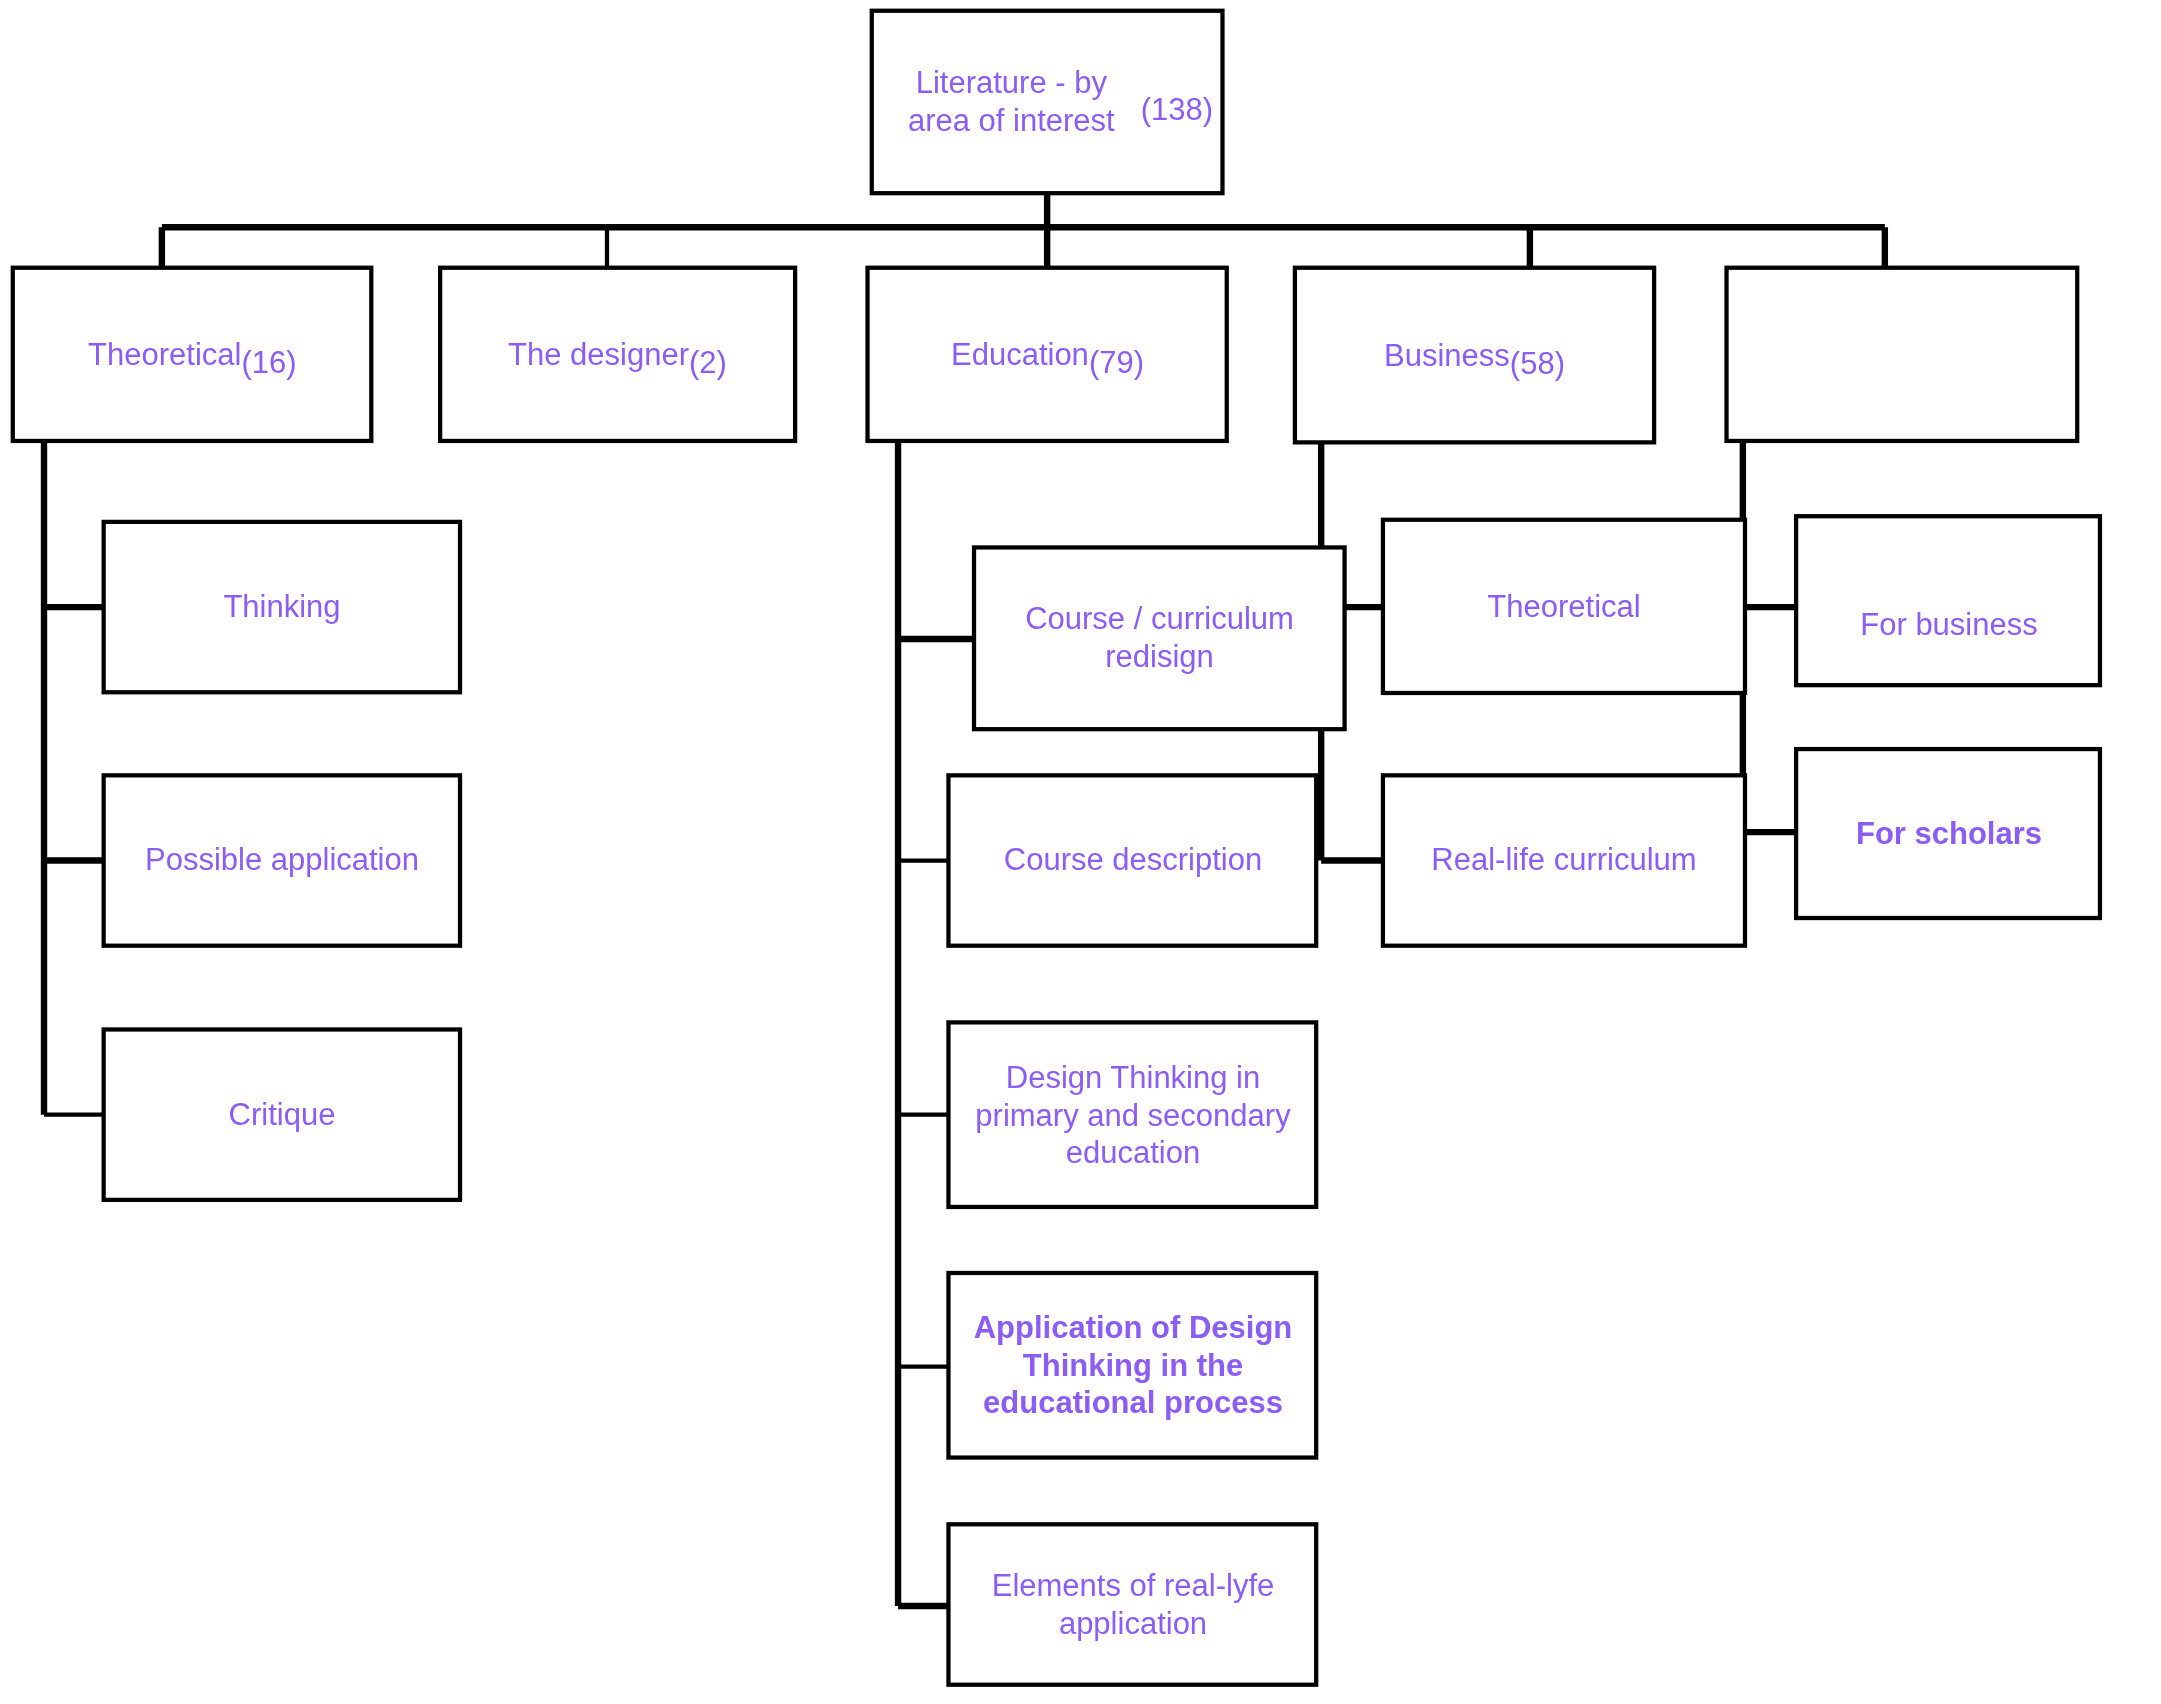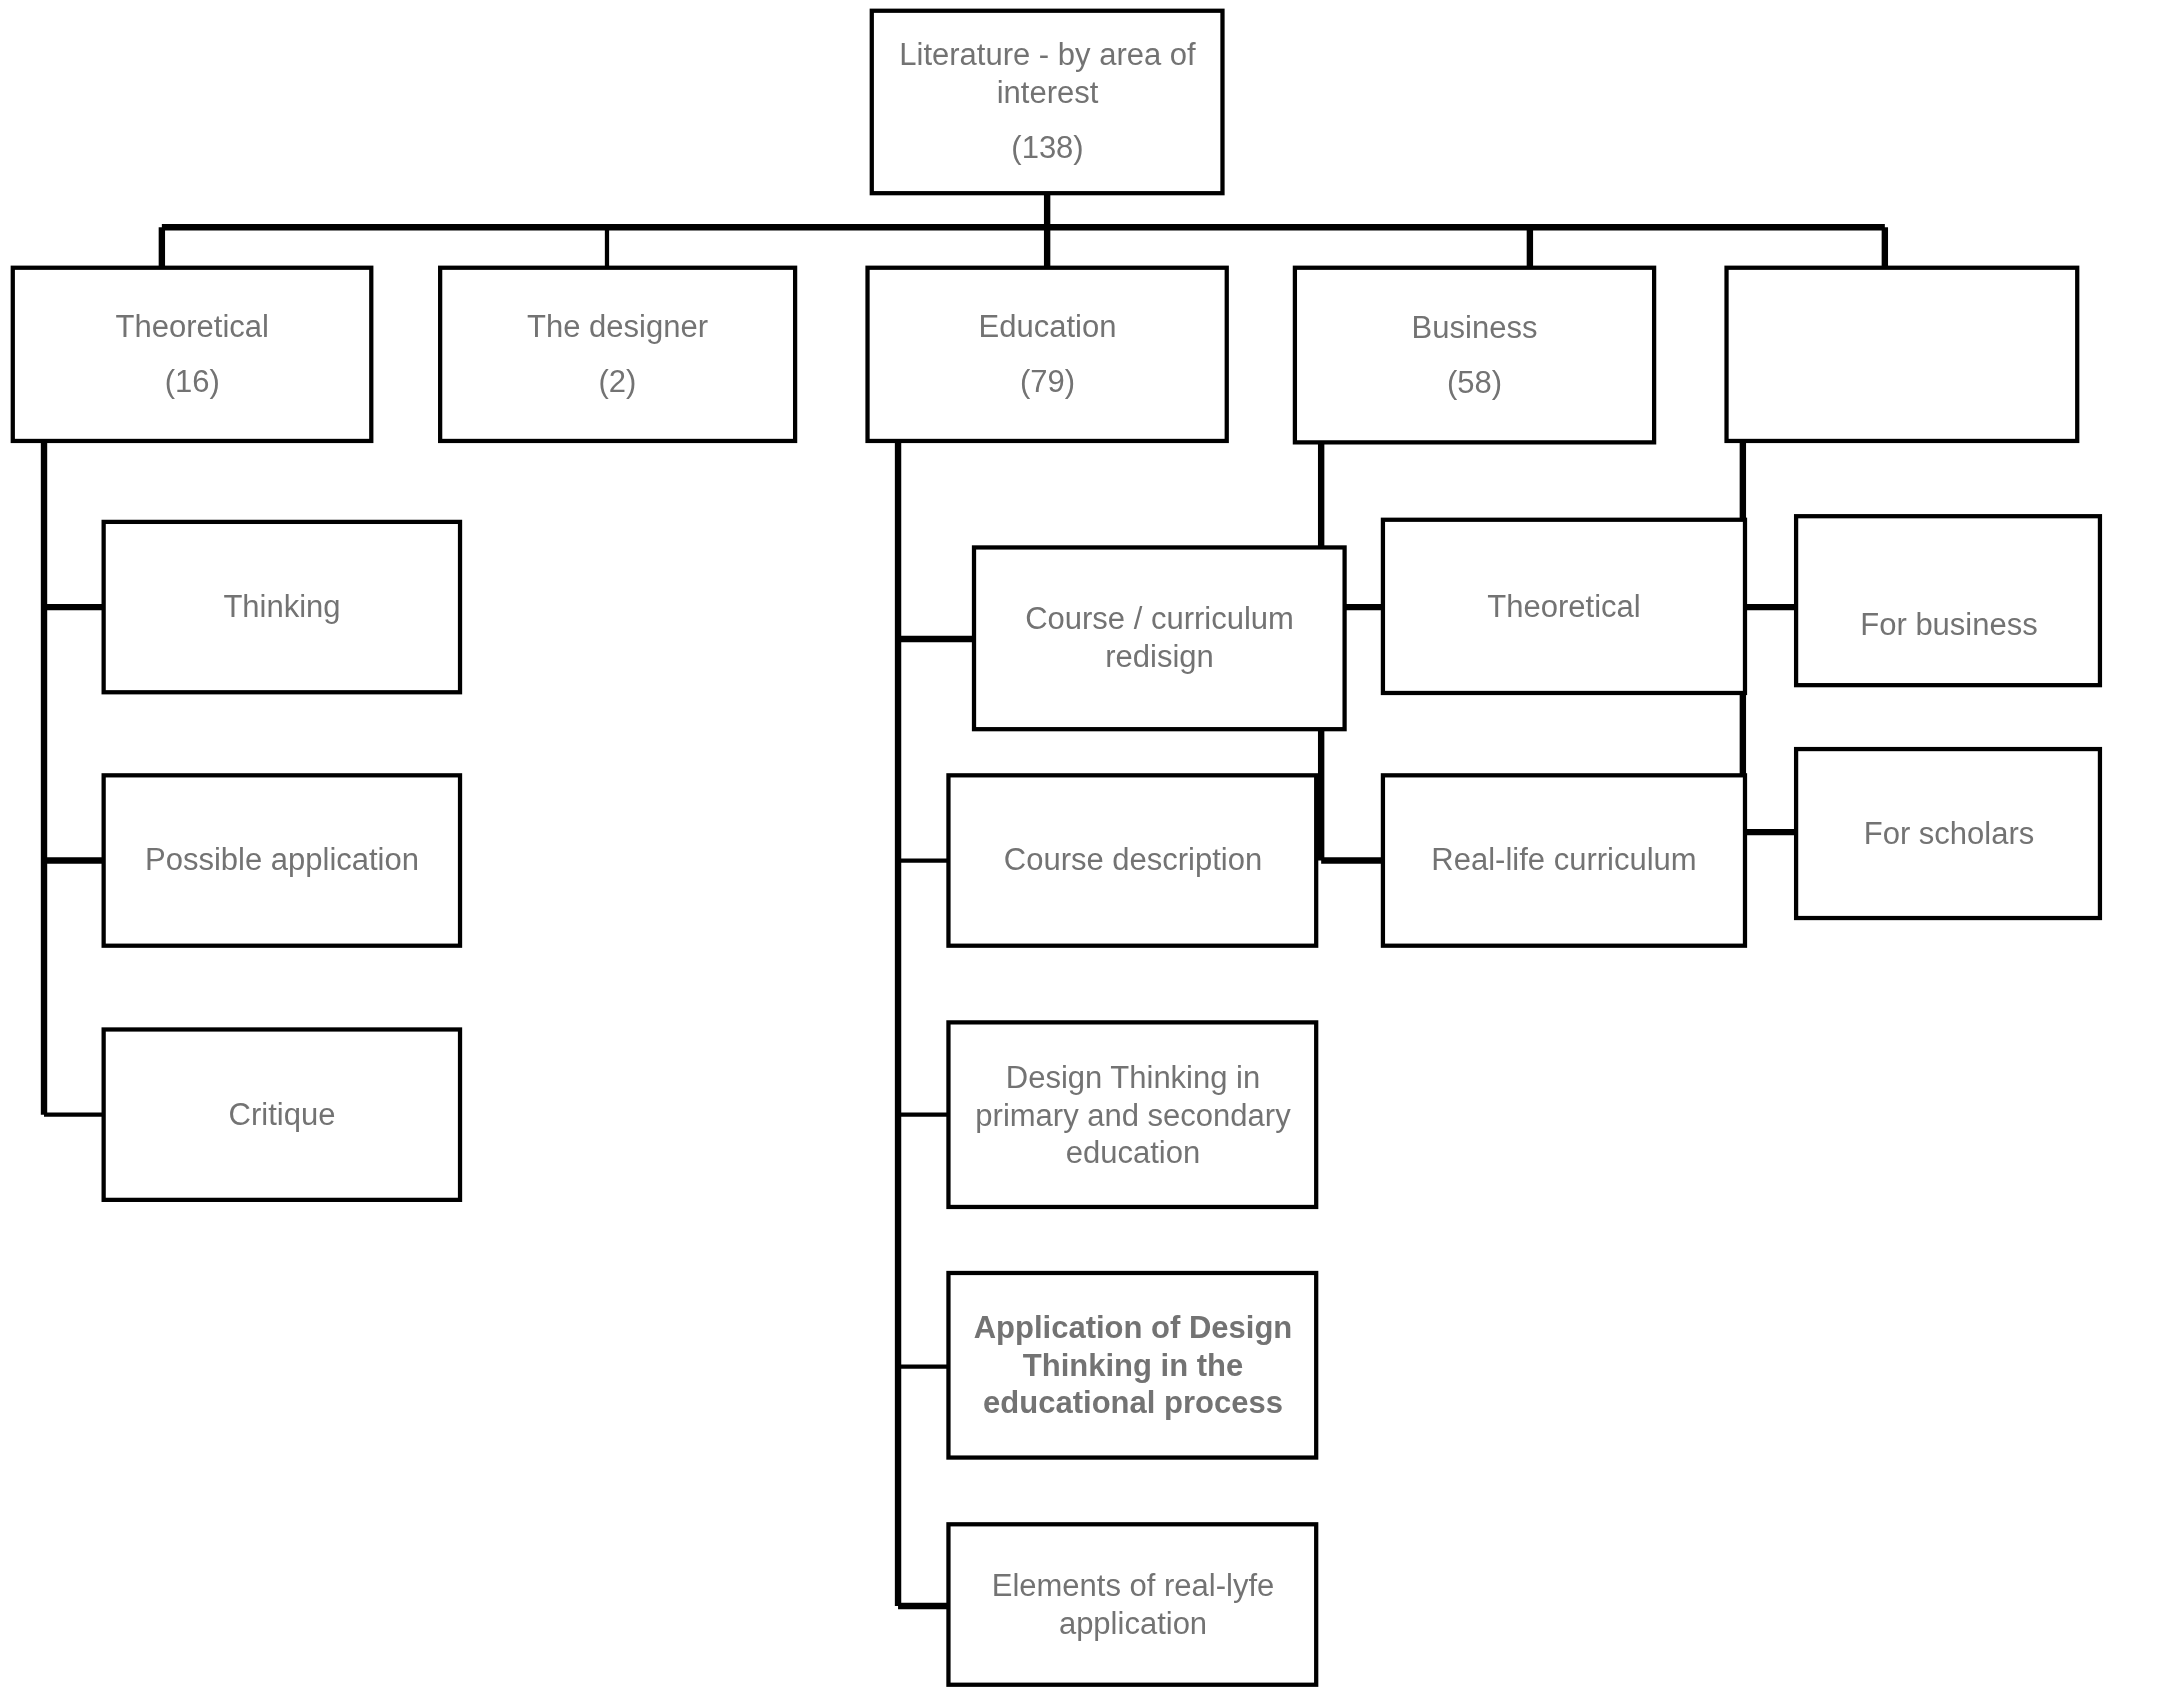--- a/index.html
+++ b/index.html
@@ -32,25 +32,24 @@
     stroke: #000000;
     stroke-width: 6;
     stroke-linecap: butt;
   }
   .connector.thick {
     stroke-width: 9;
   }
   .node-label {
     position: absolute;
     display: flex;
-    flex-direction: column;
     align-items: center;
     justify-content: center;
     text-align: center;
-    color: #737373;
+    color: #8b5cf6;
     font-family: "Liberation Sans", sans-serif;
     font-size: 31px;
     line-height: 1.22;
     box-sizing: border-box;
     padding: 2.8px 10px;
     pointer-events: none;
     white-space: pre-line;
   }
   .node-label .count {
     margin-top: 0.55em;
@@ -157,16 +156,16 @@
   <div class="node-label" style="left:949px; top:1273px; width:368px; height:185px;font-weight:bold;">Application of Design Thinking in the educational process</div>
 
   <div class="node-label" style="left:949px; top:1525px; width:368px; height:160px;">Elements of real-lyfe application</div>
 
   <div class="node-label" style="left:1383px; top:520px; width:362px; height:173px;">Theoretical</div>
 
   <div class="node-label" style="left:1383px; top:775px; width:362px; height:170px;">Real-life curriculum</div>
 
   <div class="node-label" style="left:1797px; top:516px; width:304px; height:169px;margin-top:24px;">For business</div>
 
-  <div class="node-label" style="left:1797px; top:749px; width:304px; height:169px;">For scholars</div>
+  <div class="node-label" style="left:1797px; top:749px; width:304px; height:169px;font-weight:bold;">For scholars</div>
 
 </div>
 
 
 </body></html>

